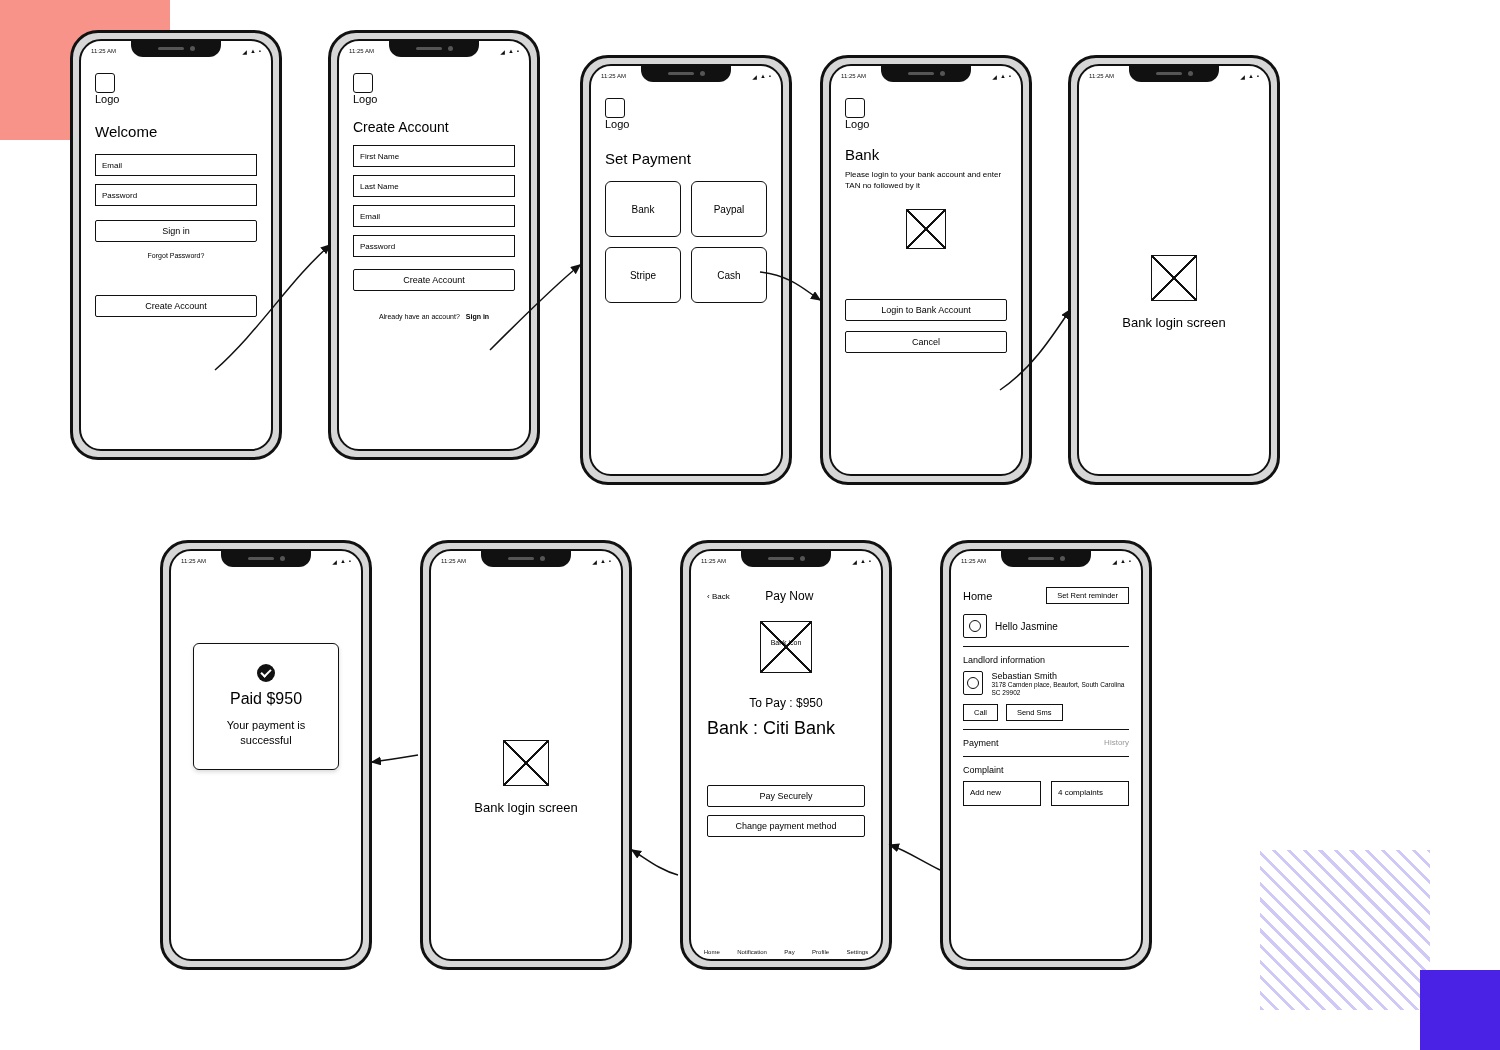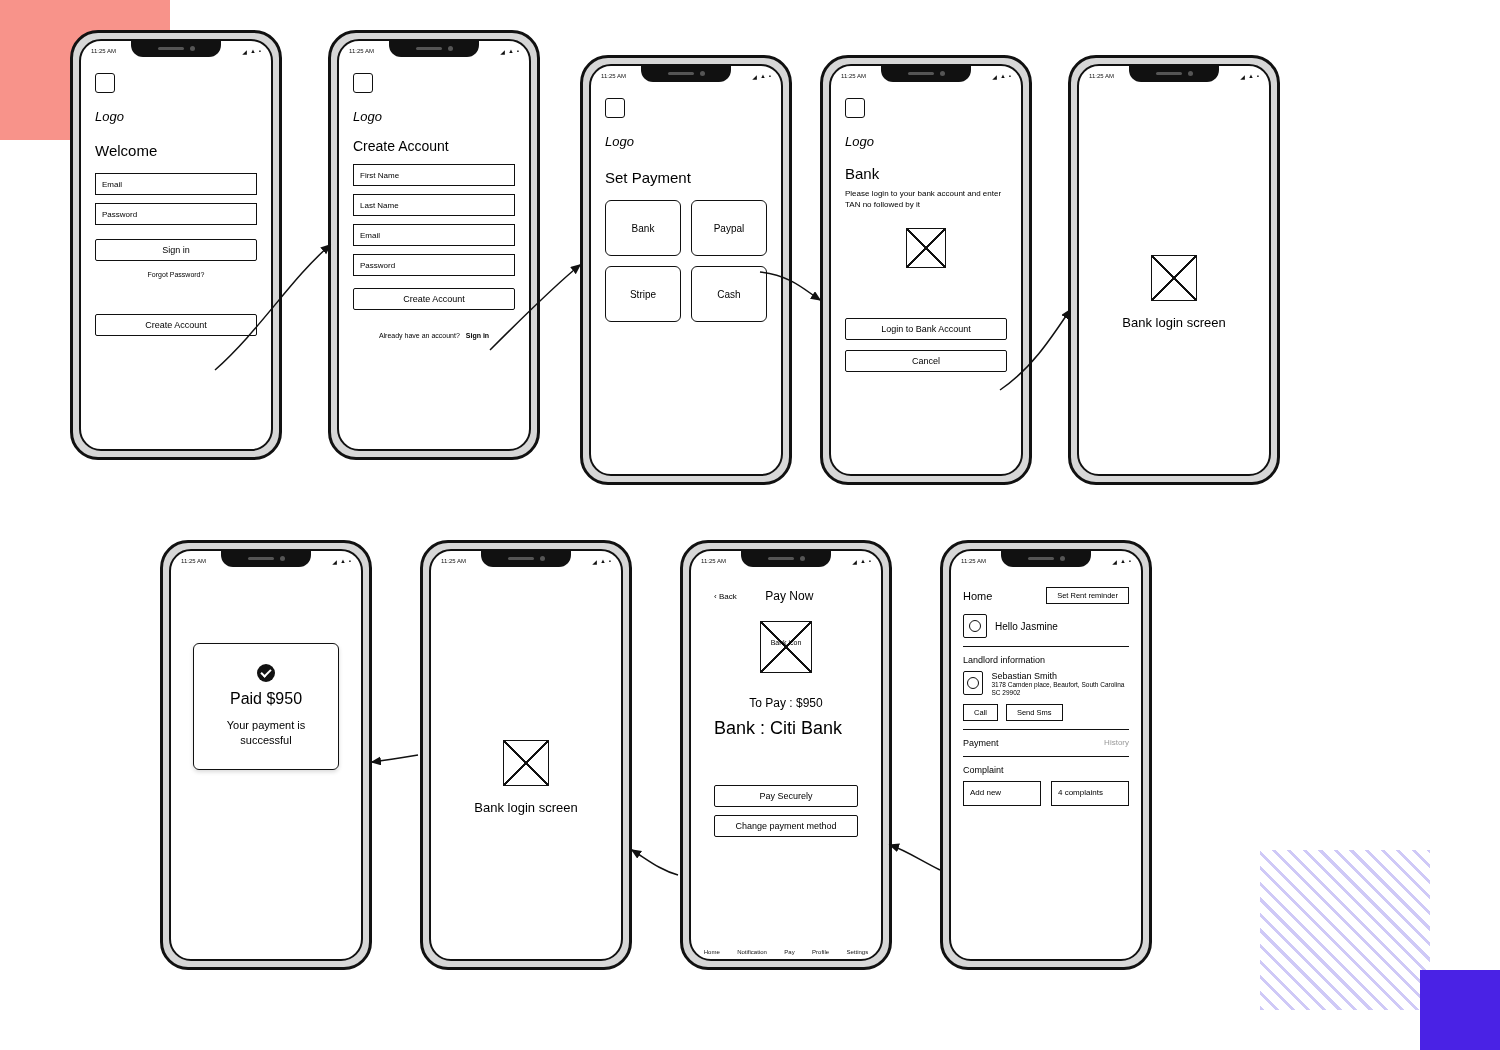--- a/index.html
+++ b/index.html
@@ -52,21 +52,21 @@
   .statusbar {
     position:absolute; top:3px; left:0; width:100%; height:14px;
     display:flex; justify-content:space-between; align-items:center;
     padding:0 10px; font-size:6px; color:#111;
   }
   .statusbar .right { display:flex; gap:3px; align-items:center; }
 
   .content { position:absolute; top:22px; left:0; right:0; bottom:0; padding:10px 14px; }
 
   .logo-box { width:20px; height:20px; border:1.5px solid #111; border-radius:3px; }
-  .logo-lbl { font-size:13px; margin-top:16px;font-style:italic; }
+  .logo-lbl { font-size:11px; margin-top:0; }
 
   h1.title { font-size:15px; font-weight:500; margin-top:18px; margin-bottom:14px; }
 
   .input {
     width:100%; height:22px; border:1px solid #111; font-size:8px;
     padding:4px 6px; display:flex; align-items:center; margin-bottom:8px;
     background:#fff;
   }
   .btn {
     width:100%; height:22px; border:1.5px solid #111; font-size:9px;
@@ -295,21 +295,21 @@
   <div class="screen">
     <div class="notch"></div>
     <div class="statusbar">
           <span>11:25 AM</span>
           <span class="right">
             <span>◢</span>
             <span>▲</span>
             <span>▪</span>
           </span>
         </div>
-    <div class="content" style="padding:10px 23px">
+    <div class="content" style="padding:10px 16px">
       <div class="row" style="margin-top:6px">
         <span style="font-size:8px">‹ <span>Back</span></span>
         <span style="flex:1; text-align:center; font-size:12px; margin-left:-24px">Pay Now</span>
       </div>
       <div style="height:18px"></div>
       <div class="ph-img" style="width:52px;height:52px"></div>
       <div class="smalltext" style="margin-top:-34px; position:relative; z-index:2">Bank icon</div>
       <div style="height:50px"></div>
       <div style="text-align:center; font-size:12px">To Pay : $950</div>
       <div style="text-align:left; font-size:18px; margin-top:8px">Bank : Citi Bank</div>

